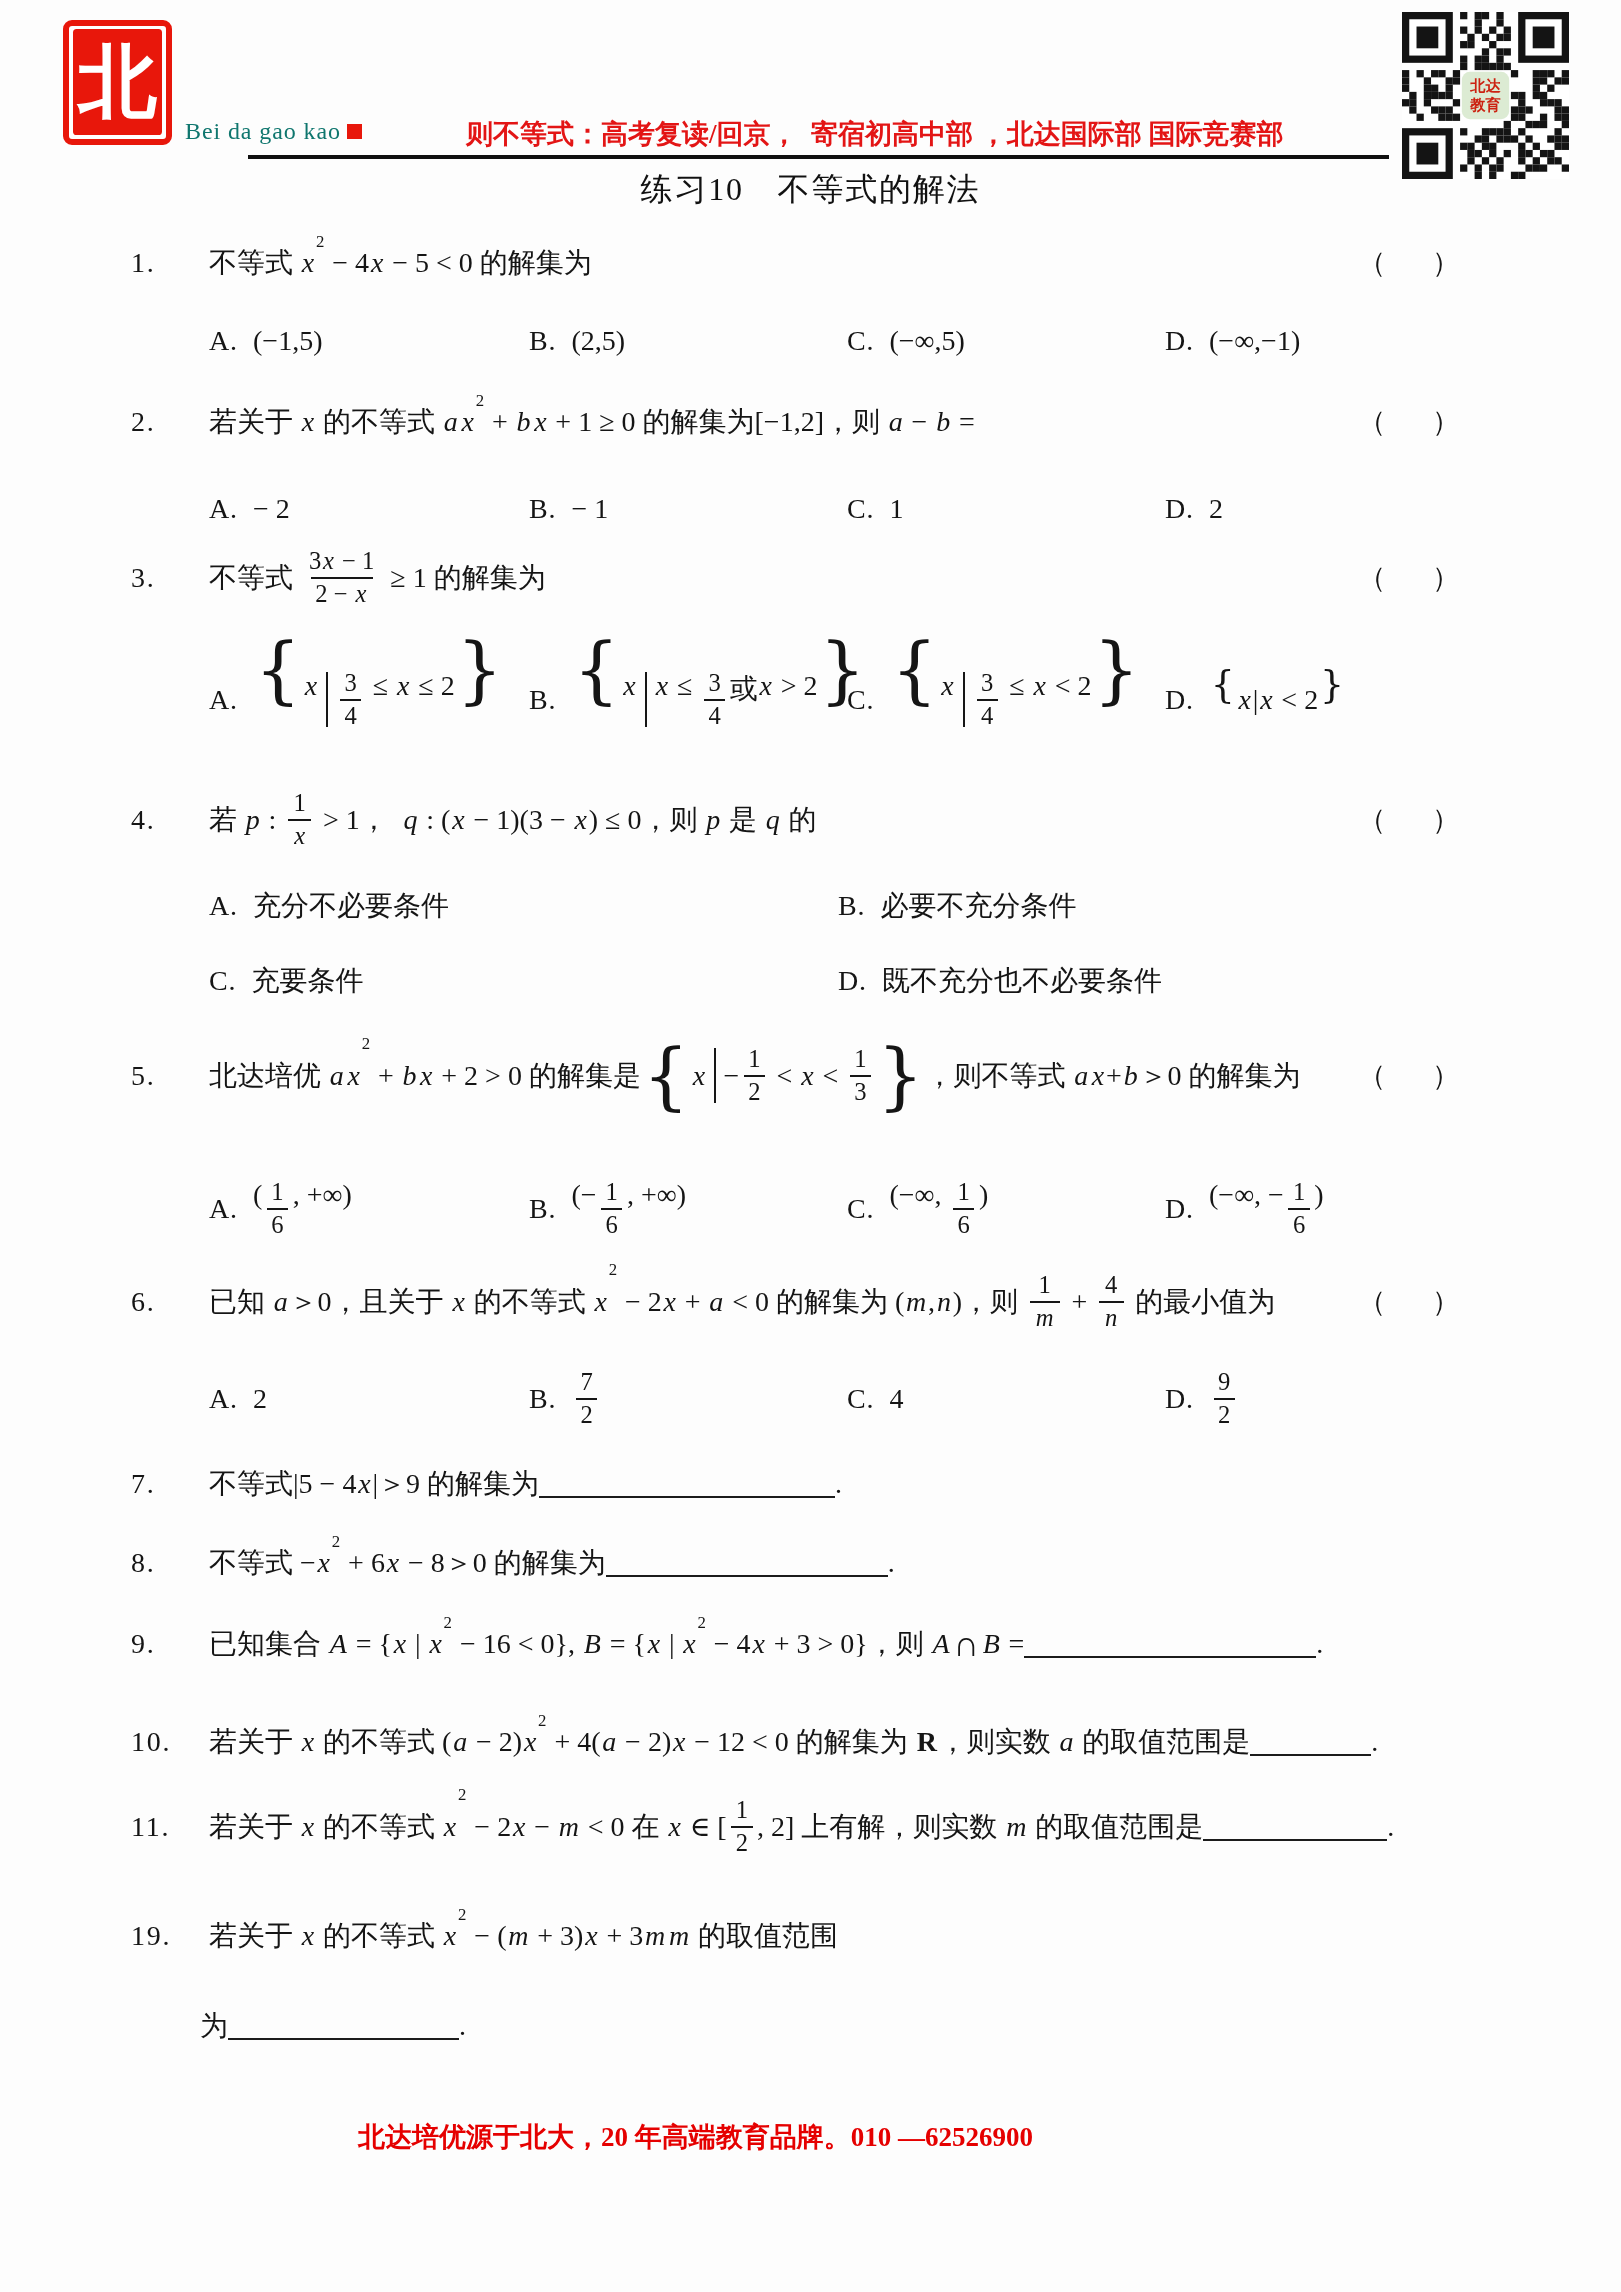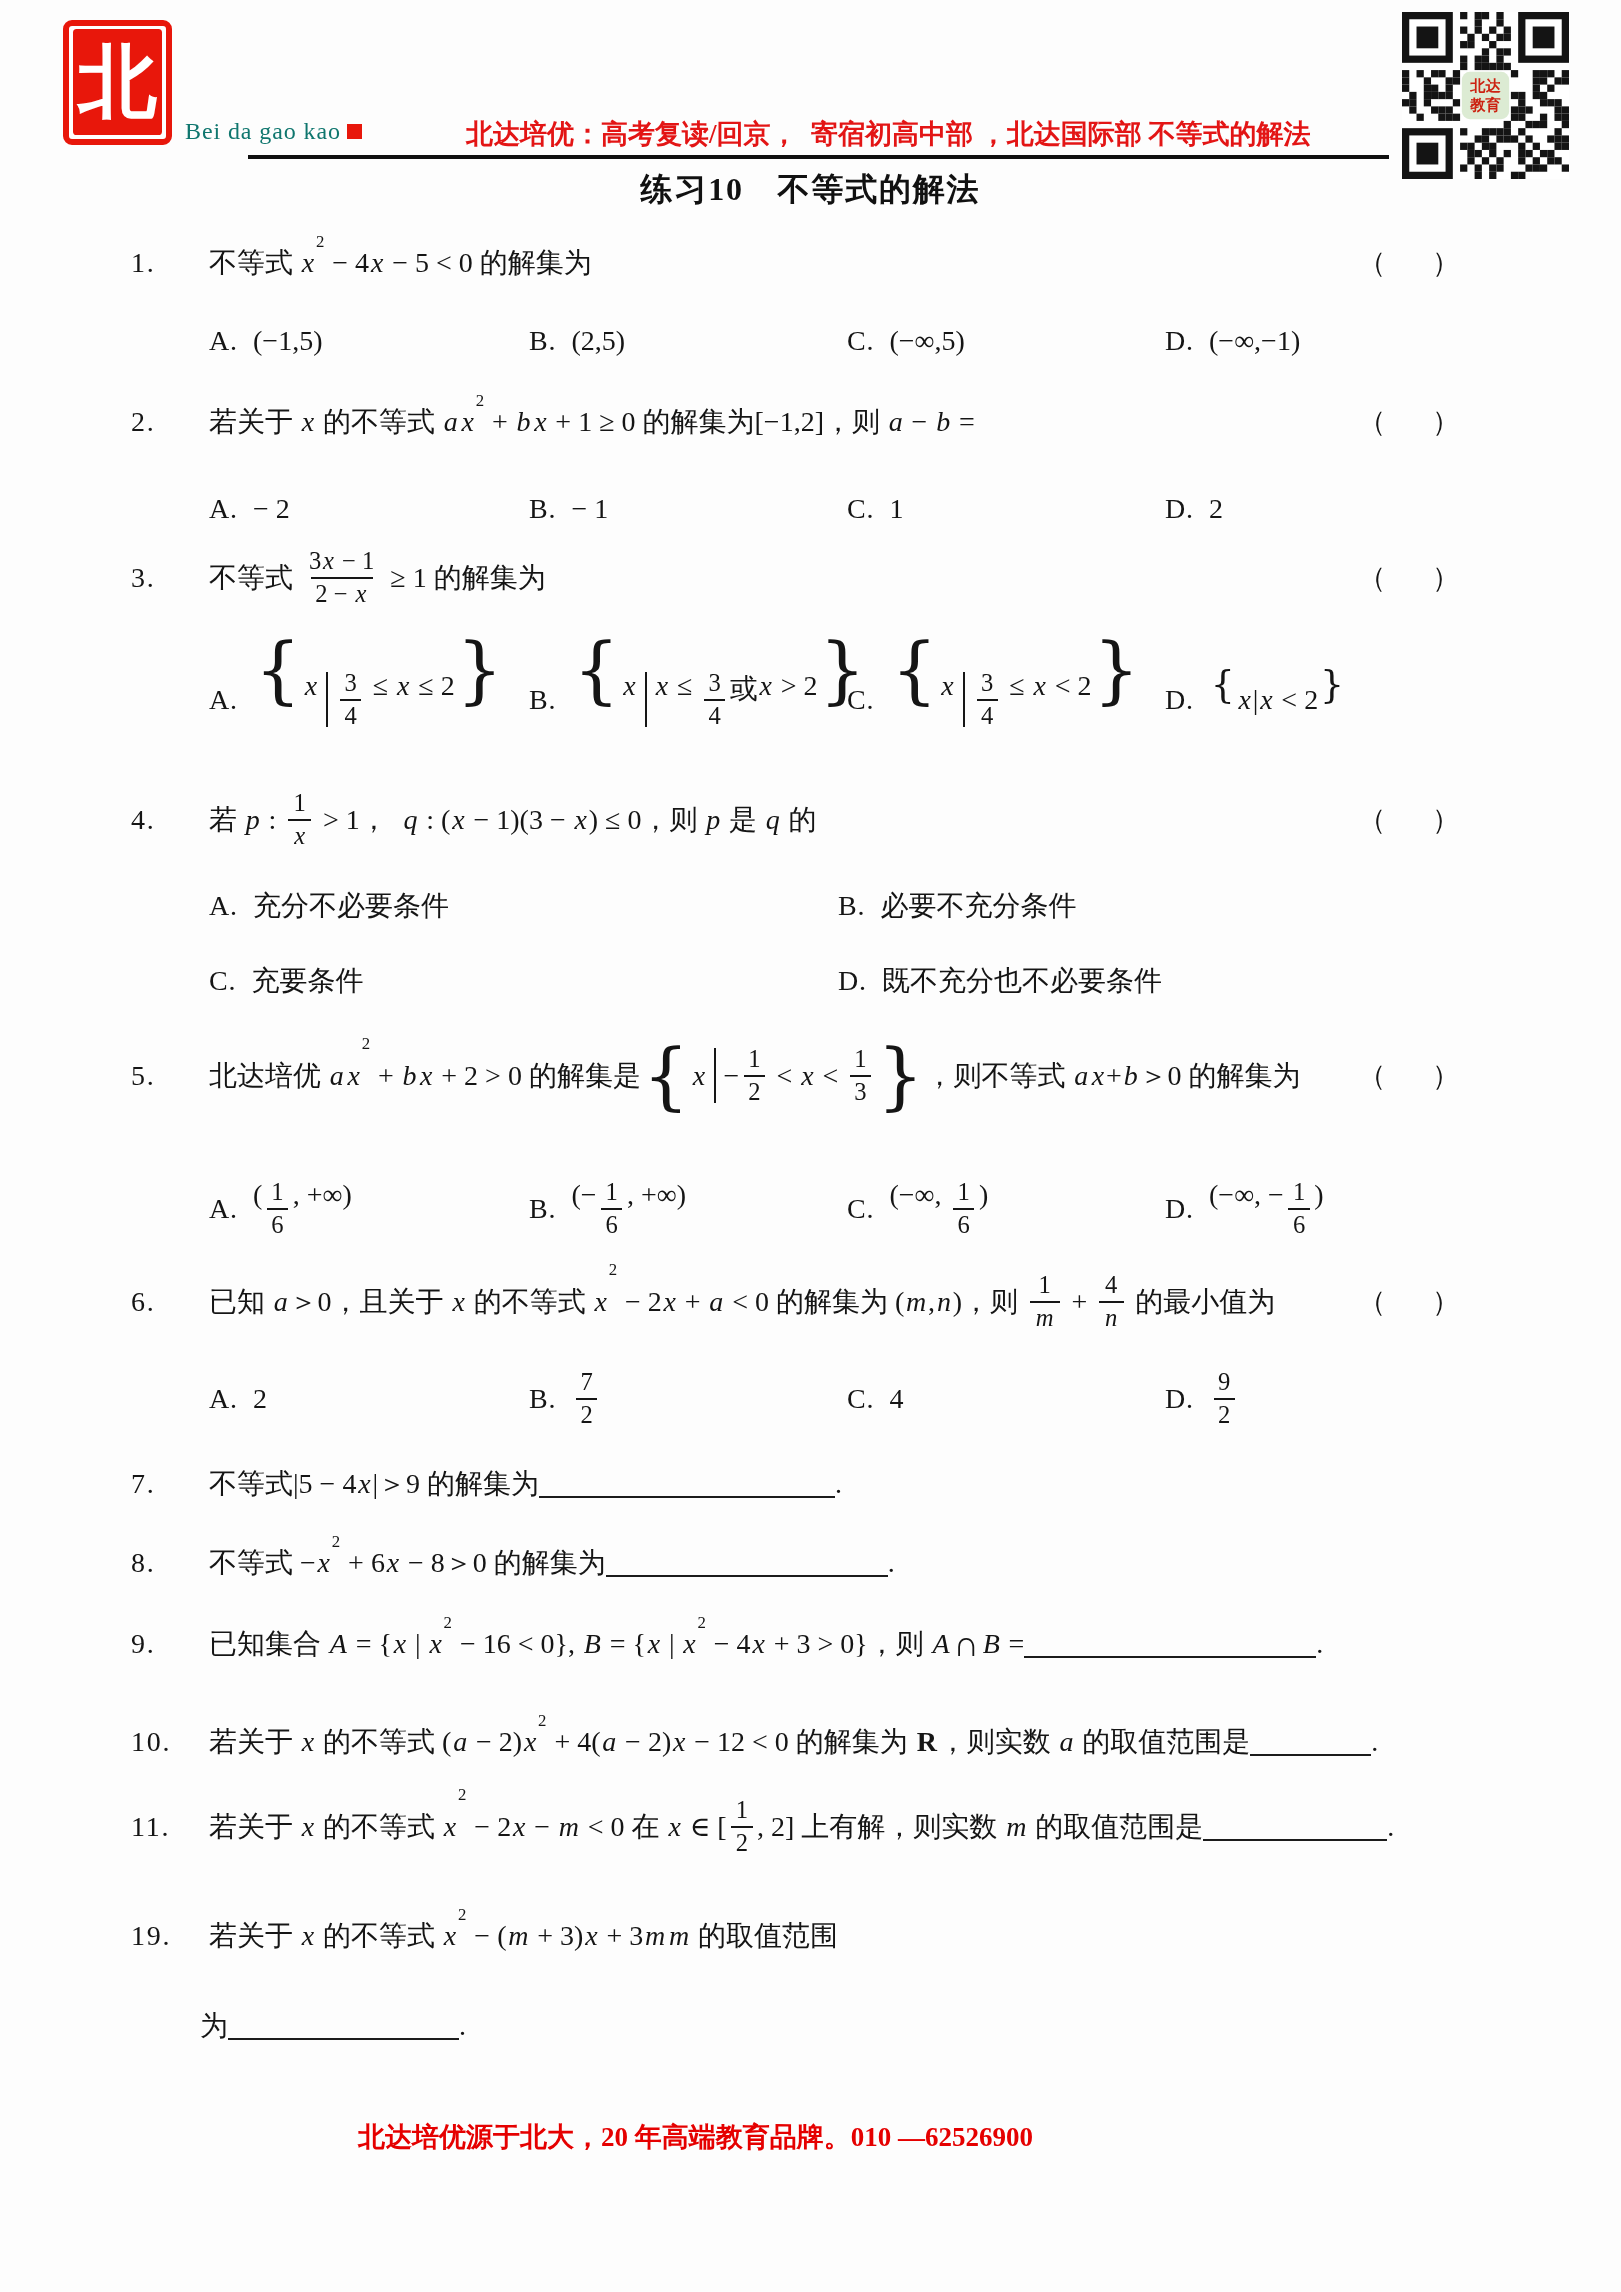--- a/index.html
+++ b/index.html
@@ -36,21 +36,21 @@
   .redsq{display:inline-block;width:15px;height:15px;background:#e8170b;}
   .slogan{
     position:absolute;left:466px;top:116px;
     color:#e31515;font-size:27px;font-weight:bold;white-space:pre;
   }
   .hrule{position:absolute;left:248px;top:155px;width:1141px;height:3.6px;background:#101010;}
   .qr{position:absolute;left:1402px;top:11.6px;width:167px;height:167px;}
   
   .title{
     position:absolute;left:0;top:168px;width:1621px;text-align:center;
-    font-size:32px;font-weight:700;letter-spacing:1.8px;color:#111;
+    font-size:32px;font-weight:400;letter-spacing:1.8px;color:#111;
   }
   
   .q{position:absolute;left:209px;right:152px;font-size:28px;}
   .stem{display:flex;align-items:center;}
   .stem>*{flex:none;}
   .qnum{width:78px;margin-left:-78px;flex:none;letter-spacing:1.8px;}
   .stem2{position:absolute;left:-9px;display:flex;align-items:center;}
   .bracket{margin-left:auto;letter-spacing:9px;white-space:pre;}
   .optrow{position:absolute;left:0;width:100%;height:0;}
   .opt{position:absolute;height:81px;display:inline-flex;align-items:center;white-space:nowrap;}
@@ -81,21 +81,21 @@
 <body>
 
 <div class="hdr">
   <div class="seal">
     <div class="seal-inner">北</div>
   </div>
   <div class="subtt">
     <span>Bei da gao kao</span>
     <span class="redsq"></span>
   </div>
-  <div class="slogan">北达培优：高考复读/回京，  寄宿初高中部 ，北达国际部 不等式的解法</div>
+  <div class="slogan">则不等式：高考复读/回京，  寄宿初高中部 ，北达国际部 国际竞赛部</div>
   <div class="hrule"></div>
   <div class="qr"><svg width="167" height="167" viewBox="0 0 187 187" xmlns="http://www.w3.org/2000/svg">
         <rect width="187" height="187" fill="#ffffff"></rect>
         <rect x="65.04" y="0" width="8.13" height="8.13" fill="#141414"></rect>
         <rect x="81.30000000000001" y="0" width="8.13" height="8.13" fill="#141414"></rect>
         <rect x="89.43" y="0" width="8.13" height="8.13" fill="#141414"></rect>
         <rect x="105.69000000000001" y="0" width="8.13" height="8.13" fill="#141414"></rect>
         <rect x="81.30000000000001" y="8.13" width="8.13" height="8.13" fill="#141414"></rect>
         <rect x="105.69000000000001" y="8.13" width="8.13" height="8.13" fill="#141414"></rect>
         <rect x="65.04" y="16.26" width="8.13" height="8.13" fill="#141414"></rect>

